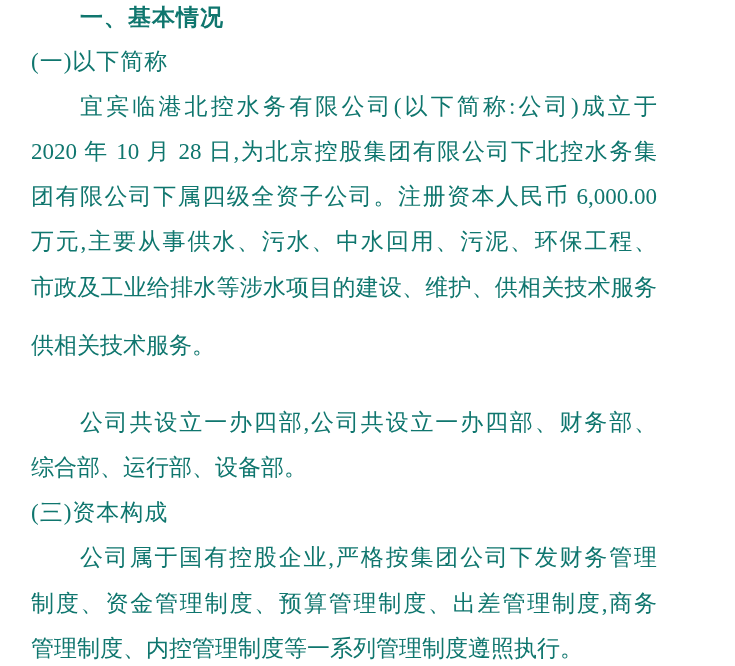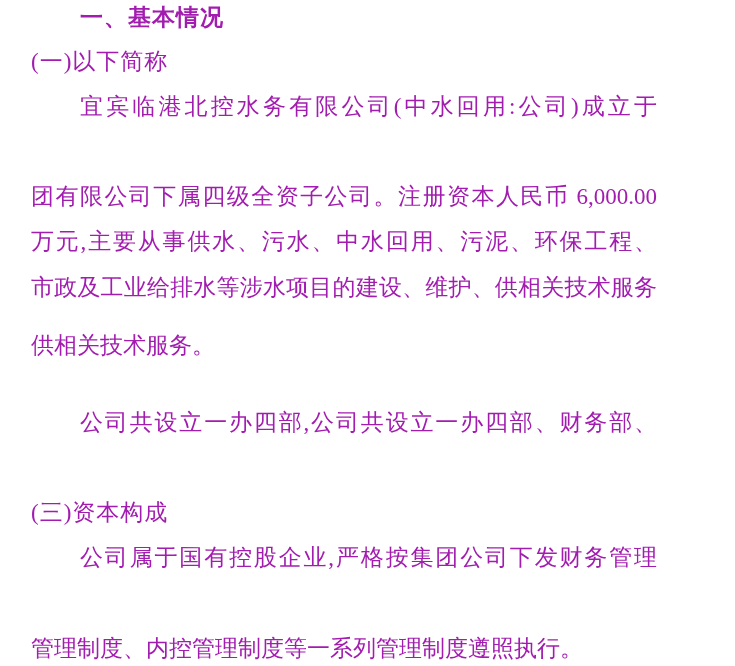--- a/index.html
+++ b/index.html
@@ -23,21 +23,21 @@
     width: 626px;
     height: 664px;
   }
   .line {
     position: absolute;
     left: 0;
     width: 100%;
     height: 30px;
     line-height: 30px;
     font-size: 23px;
-    color: #a21caf;
+    color: #0f766e;
     font-family: "Liberation Serif", serif;
     white-space: pre;
   }
   .heading {
     font-family: "Liberation Sans", sans-serif;
     font-weight: 700;
     letter-spacing: 1px;
   }
   .subheading {
     letter-spacing: 1px;
@@ -55,36 +55,39 @@
 </head>
 <body>
 
 <div class="page">
   <div class="text-col">
 
     <div class="line heading indent" style="top:1px">一、基本情况</div>
 
     <div class="line subheading" style="top:46px">(一)以下简称</div>
 
-    <div class="line just indent" style="top:91px">宜宾临港北控水务有限公司(中水回用:公司)成立于</div>
+    <div class="line just indent" style="top:91px">宜宾临港北控水务有限公司(以下简称:公司)成立于</div>
 
+    <div class="line just" style="top:136px">2020 年 10 月 28 日,为北京控股集团有限公司下北控水务集</div>
 
     <div class="line just" style="top:181px">团有限公司下属四级全资子公司。注册资本人民币 6,000.00</div>
 
     <div class="line just" style="top:226px">万元,主要从事供水、污水、中水回用、污泥、环保工程、</div>
 
     <div class="line just" style="top:272px">市政及工业给排水等涉水项目的建设、维护、供相关技术服务</div>
 
     <div class="line" style="top:330px">供相关技术服务。</div>
 
 
     <div class="line just indent" style="top:407px">公司共设立一办四部,公司共设立一办四部、财务部、</div>
 
+    <div class="line" style="top:452px">综合部、运行部、设备部。</div>
 
     <div class="line subheading" style="top:497px">(三)资本构成</div>
 
     <div class="line just indent" style="top:542px">公司属于国有控股企业,严格按集团公司下发财务管理</div>
 
+    <div class="line just" style="top:588px">制度、资金管理制度、预算管理制度、出差管理制度,商务</div>
 
     <div class="line" style="top:633px">管理制度、内控管理制度等一系列管理制度遵照执行。</div>
 
   </div>
 </div>
 
 </body></html>

